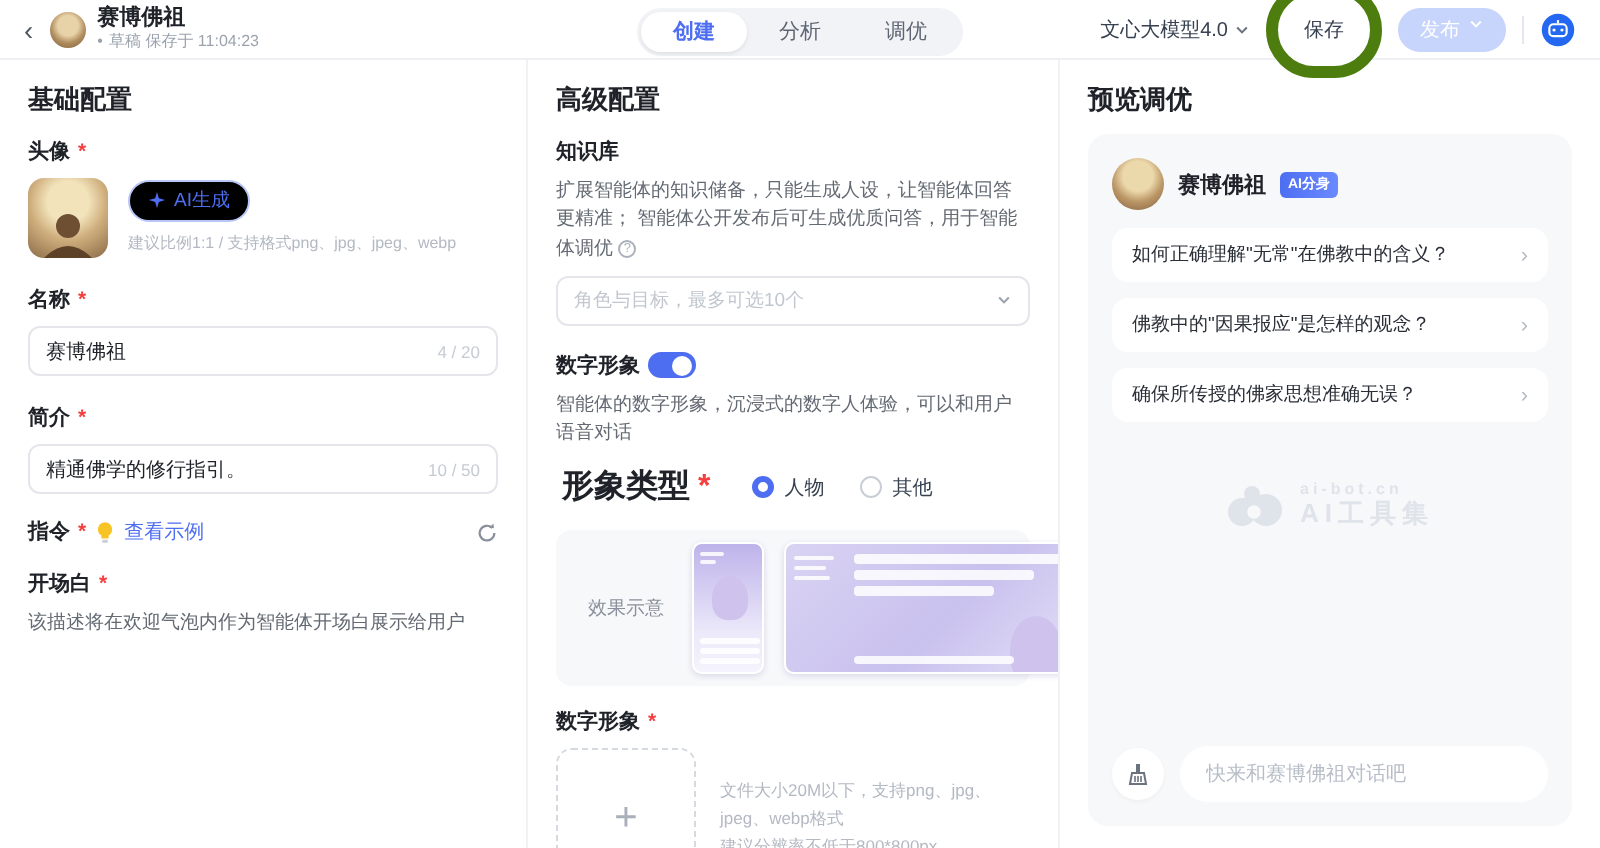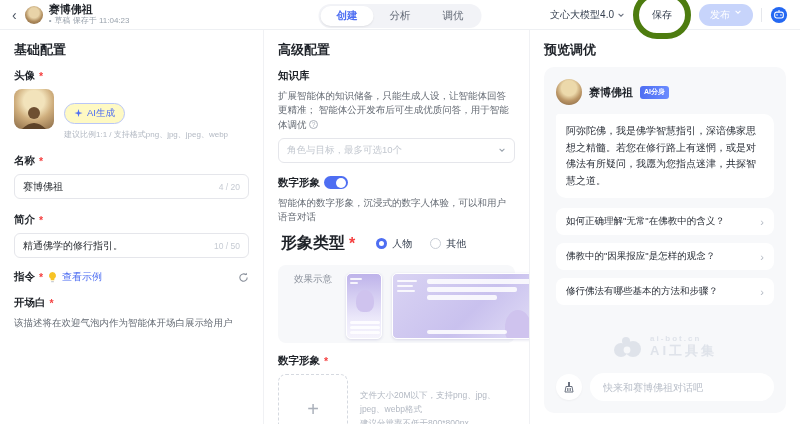--- a/index.html
+++ b/index.html
@@ -32,42 +32,42 @@
   .star{color:#f53f3f;font-weight:bold}
   .hint{font-size:8px;color:#b3b9c3}
   
   .inp{border:1px solid #e5e6eb;border-radius:6px;height:25px;display:flex;align-items:center;padding:0 8px}
   .inp input{border:none;outline:none;flex:1;font:inherit;font-size:10px;color:#1f2329;background:transparent;min-width:0}
   .counter{color:#c6cbd3;font-size:8.5px;margin-left:6px;flex:none}
   
   .ava-row{display:flex;align-items:flex-start;gap:10px}
   .big-ava{width:40px;height:40px;border-radius:8px;flex:none;background:radial-gradient(circle at 50% 30%,#f2e3bb 0 30%,#cfae7d 55%,#8a6a46 100%);position:relative;overflow:hidden}
   .big-ava svg{position:absolute;bottom:0;left:50%;transform:translateX(-50%)}
-  .ai-gen{display:inline-flex;align-items:center;gap:4px;border:1px solid #b9c6f8;color:#4e6ef2;font-size:9.5px;border-radius:999px;padding:3px 9px;background:#fef9c3;cursor:pointer;margin-top:14px}
+  .ai-gen{display:inline-flex;align-items:center;gap:4px;border:1px solid #b9c6f8;color:#4e6ef2;font-size:9.5px;border-radius:999px;padding:3px 9px;background:#000000;cursor:pointer;margin-top:1px}
   
   .instr-head{display:flex;align-items:center;gap:5px;margin:12px 0 6px}
   .link{color:#4e6ef2;font-size:10px;cursor:pointer}
   .refresh{margin-left:auto;cursor:pointer}
   .tabox{border:1px solid #e5e6eb;border-radius:6px;padding:7px 8px 16px;position:relative;font-size:9.5px;line-height:1.55;color:#3c4350;white-space:pre-wrap;height:96px;overflow:hidden}
   .tabox .counter{position:absolute;right:8px;bottom:4px}
   
   .radio-row{display:flex;align-items:center;gap:18px;margin:7px 0}
   .radio{display:flex;align-items:center;gap:5px;font-size:10px;color:#374151;cursor:pointer}
   .rdot{width:11px;height:11px;border-radius:50%;border:1.5px solid #c9ced6;background:#fff;flex:none}
   .rdot.on{border:3.5px solid #4e6ef2}
   
   .toggle{width:24px;height:13px;border-radius:999px;background:#4e6ef2;position:relative;cursor:pointer;flex:none}
   .toggle::after{content:"";position:absolute;top:1.5px;right:2px;width:10px;height:10px;border-radius:50%;background:#fff}
   .para{font-size:9.5px;color:#646a73;line-height:1.5;margin:4px 0 6px}
   .select{border:1px solid #e5e6eb;border-radius:6px;height:25px;display:flex;align-items:center;padding:0 8px;color:#c2c7cf;font-size:9.5px;cursor:pointer}
   .select .chev{margin-left:auto}
   .info-i{display:inline-block;width:9px;height:9px;border:1px solid #aab0ba;border-radius:50%;color:#aab0ba;font-size:6.5px;text-align:center;line-height:8px;vertical-align:1px}
   
   .panel{background:#f7f8fa;border-radius:8px;padding:8px}
-  .demo{display:flex;gap:10px;height:78px}
+  .demo{display:flex;align-items:center;gap:10px;height:78px}
   .demo-lbl{font-size:9.5px;color:#8a909b;flex:none;margin:0 4px 0 8px}
   .mock-phone{width:36px;height:66px;border-radius:5px;background:linear-gradient(180deg,#beb3ea 0%,#ece9fa 70%,#f5f3fc 100%);border:1px solid #fff;box-shadow:0 1px 3px rgba(80,70,150,.18);position:relative;overflow:hidden;flex:none}
   .mock-desk{width:150px;height:66px;border-radius:5px;background:linear-gradient(135deg,#d9d3f3 0%,#c9c1ee 55%,#e4e0f7 100%);border:1px solid #fff;box-shadow:0 1px 3px rgba(80,70,150,.18);position:relative;overflow:hidden;flex:none}
   .bar{position:absolute;background:rgba(255,255,255,.85);border-radius:2px}
   .blob{position:absolute;border-radius:50% 50% 40% 40%}
   
   .upl-row{display:flex;gap:12px;align-items:center;margin-top:4px}
   .upl-box{width:70px;height:70px;border:1px dashed #d5d9e0;border-radius:8px;display:flex;align-items:center;justify-content:center;color:#aab0ba;font-size:20px;cursor:pointer;flex:none}
   .upl-txt{font-size:8.5px;color:#b3b9c3;line-height:1.7}
   
@@ -280,32 +280,31 @@
   <div class="col col3">
     <div class="sec-title">预览调优</div>
 
     <div class="chat">
       <div class="bot-row">
         <span class="bot-ava"></span>
         <span class="bot-name">赛博佛祖</span>
         <span class="badge">AI分身</span>
       </div>
 
-      <div class="bubble">阿弥陀佛，我是佛学智慧指引，深谙佛家思想之精髓。若您在修行路上有迷惘，或是对佛法有所疑问，我愿为您指点迷津，共探智慧之道。</div>
 
       <div class="q">
         <span>如何正确理解"无常"在佛教中的含义？</span>
         <span class="arr">›</span>
       </div>
       <div class="q">
         <span>佛教中的"因果报应"是怎样的观念？</span>
         <span class="arr">›</span>
       </div>
       <div class="q">
-        <span>修行佛法有哪些基本的方法和步骤？</span>
+        <span>确保所传授的佛家思想准确无误？</span>
         <span class="arr">›</span>
       </div>
 
       <div class="wm">
         <svg width="30" height="22" viewBox="0 0 30 22">
           <circle cx="8" cy="14" r="7" fill="#dfe3ea"></circle>
           <circle cx="20" cy="13" r="8" fill="#dfe3ea"></circle>
           <circle cx="13" cy="5" r="4" fill="#dfe3ea"></circle>
           <circle cx="14" cy="14" r="3.4" fill="#f7f8fa"></circle>
         </svg>

